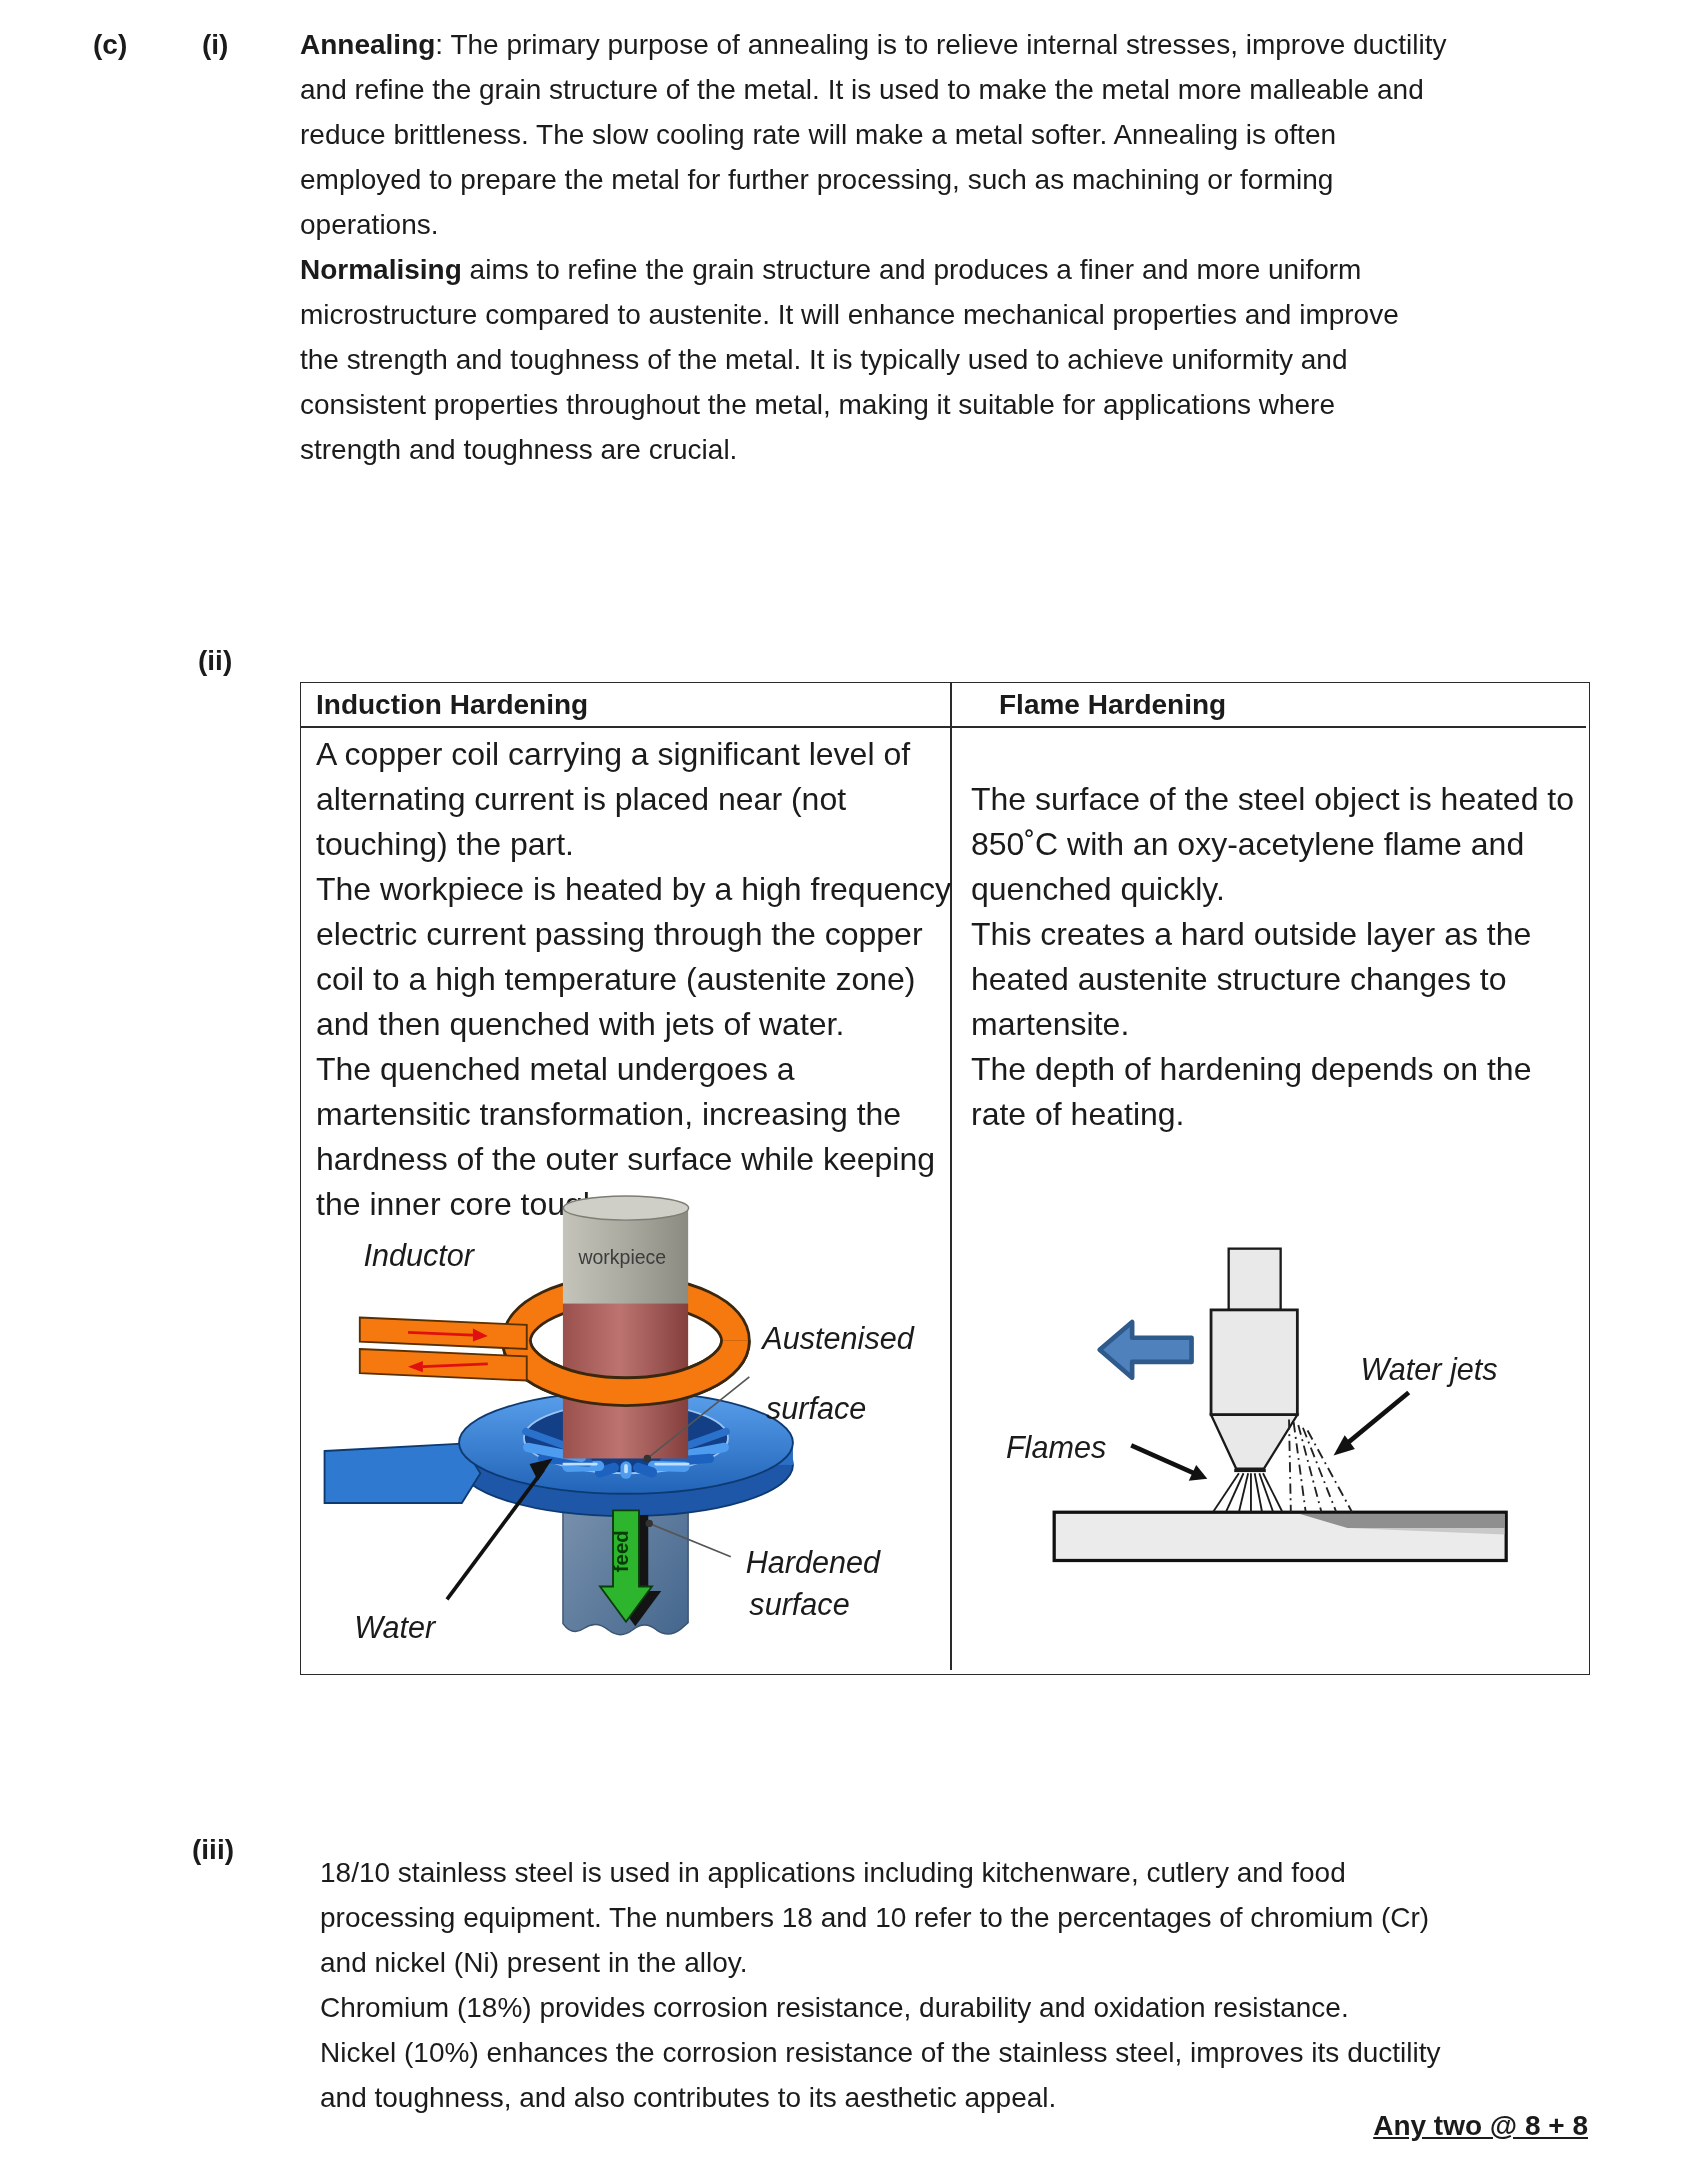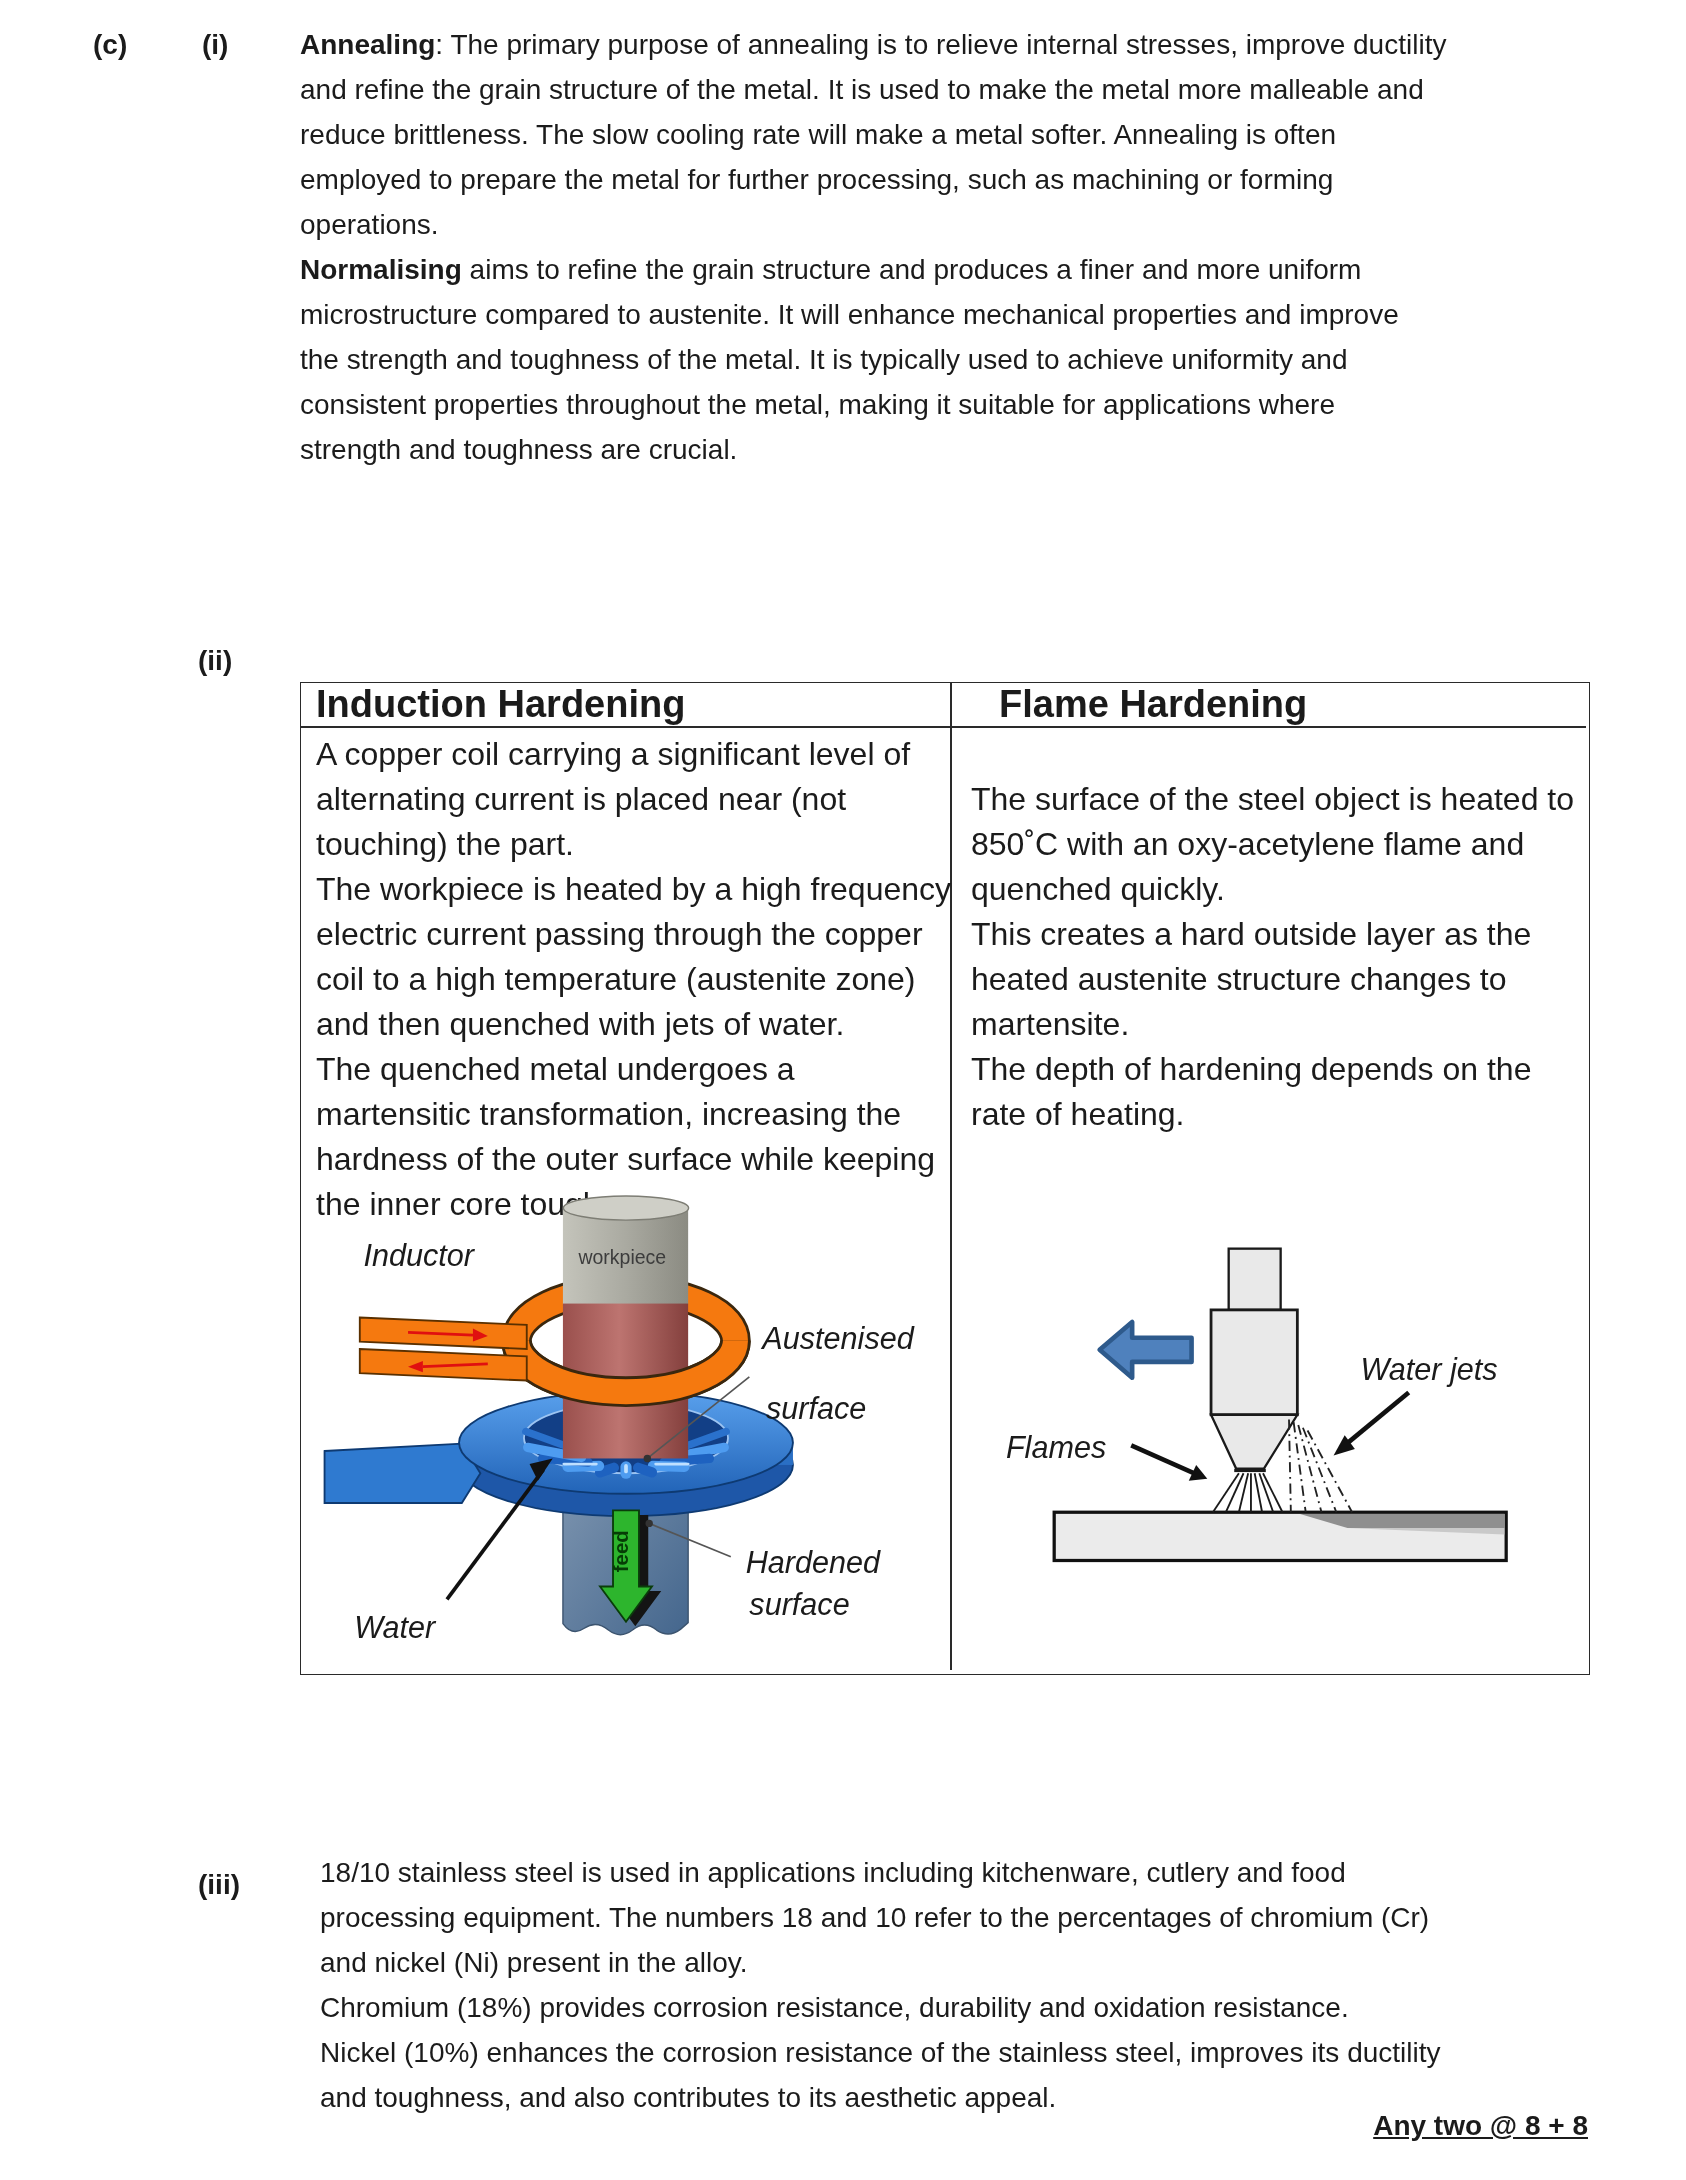--- a/index.html
+++ b/index.html
@@ -7,21 +7,21 @@
         font-family:"Liberation Sans",sans-serif;color:#1b1b1b;overflow:hidden;}
   .abs{position:absolute;}
   .b{font-weight:bold;}
   .ln{height:45px;line-height:45px;white-space:nowrap;font-size:28px;}
   .cln{height:45px;line-height:45px;white-space:nowrap;font-size:32px;}
   .gap8{}
   
   #hardening-table{left:300px;top:682px;width:1288px;height:991px;border:1.9px solid #2a2a2a;}
   .tcol-div{position:absolute;left:649px;top:0;width:1.9px;height:987px;background:#2a2a2a;}
   .thead-row{position:absolute;left:0;top:43px;width:1285px;height:1.9px;background:#2a2a2a;}
-  .th{position:absolute;top:0;height:43px;line-height:43px;font-size:38px;font-weight:bold;white-space:nowrap;}
+  .th{position:absolute;top:0;height:43px;line-height:43px;font-size:28px;font-weight:bold;white-space:nowrap;}
   .th.left{left:15px;} .th.right{left:670px;margin-left:28px;}
   .cellblock{position:absolute;}
   svg text{font-family:"Liberation Sans",sans-serif;}
   .diag-label{font-style:italic;font-size:33px;fill:#1b1b1b;}
   .small-label{font-size:21px;fill:#3c3c3c;}
   .feed-label{font-size:22px;fill:#063c06;font-weight:bold;}
   #footer-line{left:928px;top:2107px;width:660px;text-align:right;font-size:28px;font-weight:bold;height:37px;line-height:37px;text-decoration:underline;}
 </style>
 </head>
 <body>
@@ -203,21 +203,21 @@
 
     <text class="diag-label" x="397" y="148">Water jets</text>
     <line x1="449" y1="161" x2="380" y2="218" stroke="#111" stroke-width="5"></line>
     <polygon points="368,229 380,207 391,222" fill="#111"></polygon>
 
     <text class="diag-label" x="15" y="232">Flames</text>
     <line x1="150" y1="218" x2="218" y2="248" stroke="#111" stroke-width="5"></line>
     <polygon points="232,254 212,256 220,239" fill="#111"></polygon>
   </svg>
 
-  <div class="abs b ln" style="left:198px;top:1827px;margin-top:35px;">(iii)</div>
+  <div class="abs b ln" style="left:192px;top:1827px;">(iii)</div>
   <div class="abs" style="left:300px;top:1850px;width:1289px;margin-left:20px;">
     <div class="ln">18/10 stainless steel is used in applications including kitchenware, cutlery and food</div>
     <div class="ln">processing equipment. The numbers 18 and 10 refer to the percentages of chromium (Cr)</div>
     <div class="ln">and nickel (Ni) present in the alloy.</div>
     <div class="ln">Chromium (18%) provides corrosion resistance, durability and oxidation resistance.</div>
     <div class="ln">Nickel (10%) enhances the corrosion resistance of the stainless steel, improves its ductility</div>
     <div class="ln">and toughness, and also contributes to its aesthetic appeal.</div>
   </div>
 
   <div class="abs" id="footer-line">Any two @ 8 + 8</div>

